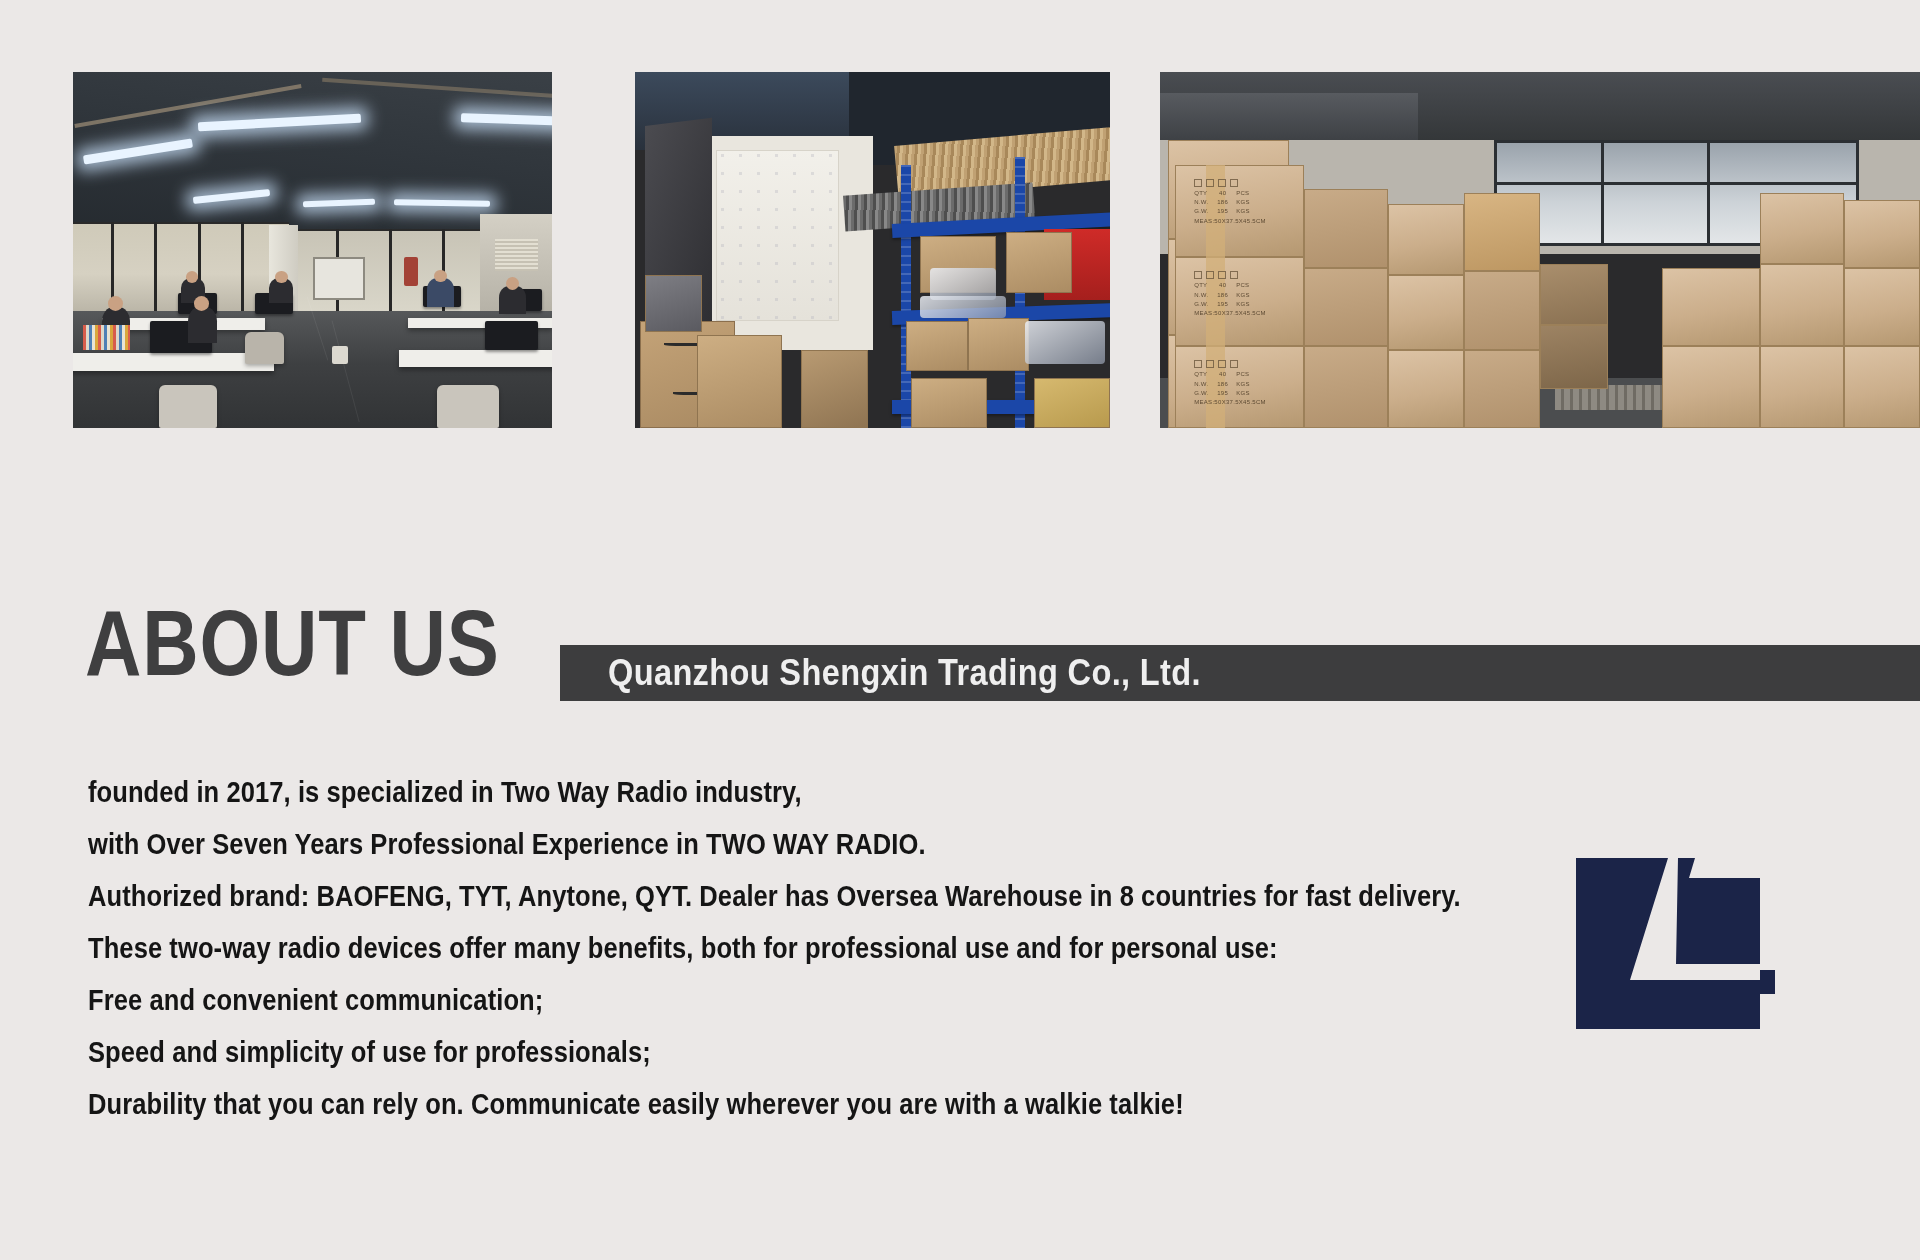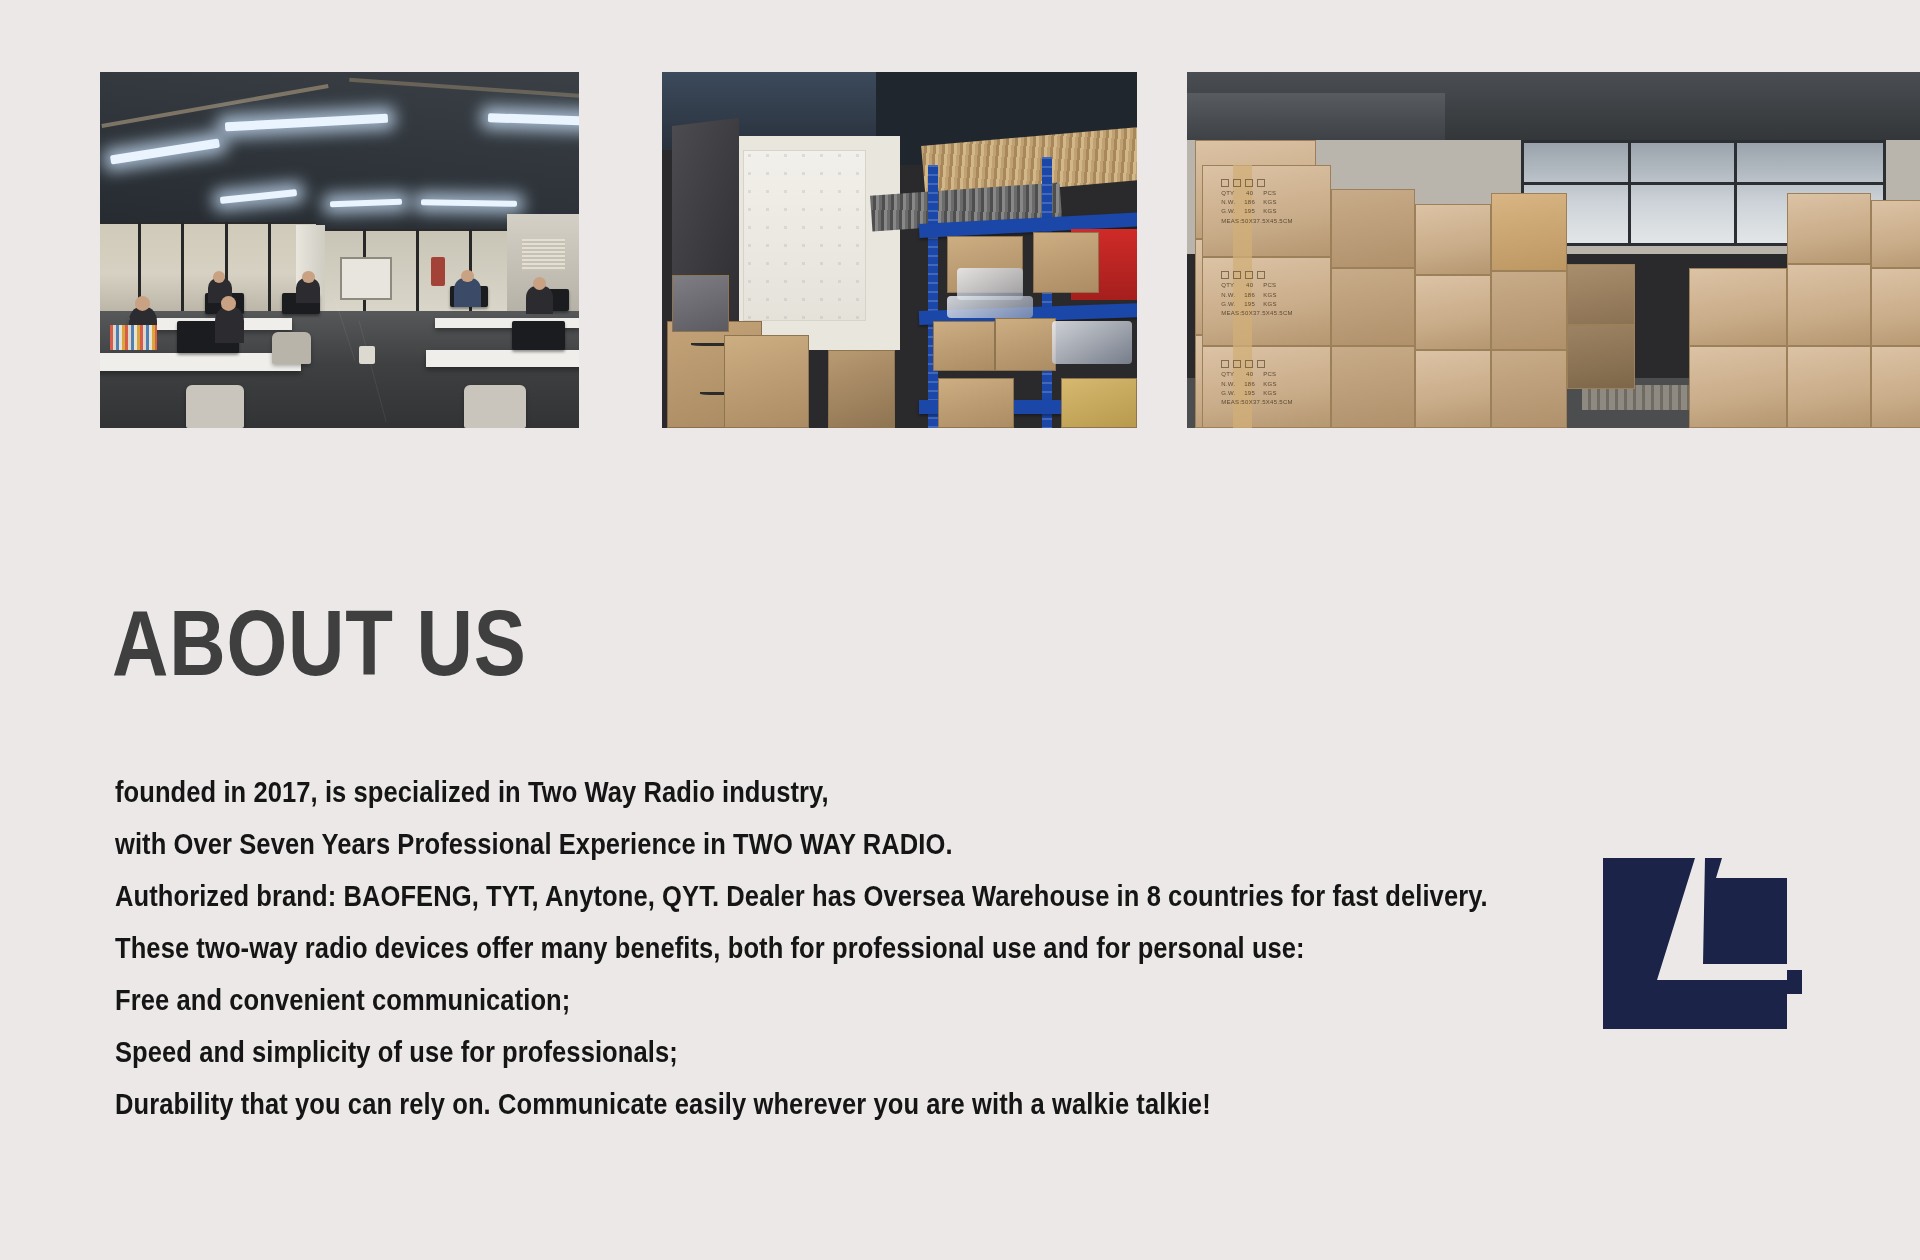--- a/index.html
+++ b/index.html
@@ -5,21 +5,21 @@
 <style>
   * { margin:0; padding:0; box-sizing:border-box; }
 
   html, body {
     width:1920px; height:1260px;
     background:#EBE8E7;
     font-family:"Liberation Sans", sans-serif;
     overflow:hidden;
   }
 
-  .page { position:relative; width:1604px; height:1260px; background:#EBE8E7;margin-left:27px; }
+  .page { position:relative; width:1604px; height:1260px; background:#EBE8E7; }
 
   
   .photo-strip { position:absolute; left:0; top:0; width:1920px; height:440px; }
 
   .photo {
     position:absolute; top:72px; height:356px;
     overflow:hidden; background:#2a2a2c;
   }
   .photo-1 { left:73px;   width:479px; }
   .photo-2 { left:635px;  width:475px; }
@@ -518,20 +518,23 @@
         <div class="p3-stack" style="left:79%;top:77%;width:11%;height:23%"></div>
         <div class="p3-stack" style="left:90%;top:36%;width:10%;height:19%"></div>
         <div class="p3-stack" style="left:90%;top:55%;width:10%;height:22%"></div>
         <div class="p3-stack" style="left:90%;top:77%;width:10%;height:23%"></div>
       </div>
     </div>
   </div>
 
   <div class="heading-row">
     <div class="about-title">ABOUT US</div>
+    <div class="company-bar">
+      <div class="company-name">Quanzhou Shengxin Trading Co., Ltd.</div>
+    </div>
   </div>
 
   <div class="body-copy">
     <div class="body-line">founded in 2017, is specialized in Two Way Radio industry,</div>
     <div class="body-line">with Over Seven Years Professional Experience in TWO WAY RADIO.</div>
     <div class="body-line">Authorized brand: BAOFENG, TYT, Anytone, QYT. Dealer has Oversea Warehouse in 8 countries for fast delivery.</div>
     <div class="body-line">These two-way radio devices offer many benefits, both for professional use and for personal use:</div>
     <div class="body-line">Free and convenient communication;</div>
     <div class="body-line">Speed and simplicity of use for professionals;</div>
     <div class="body-line">Durability that you can rely on. Communicate easily wherever you are with a walkie talkie!</div>

